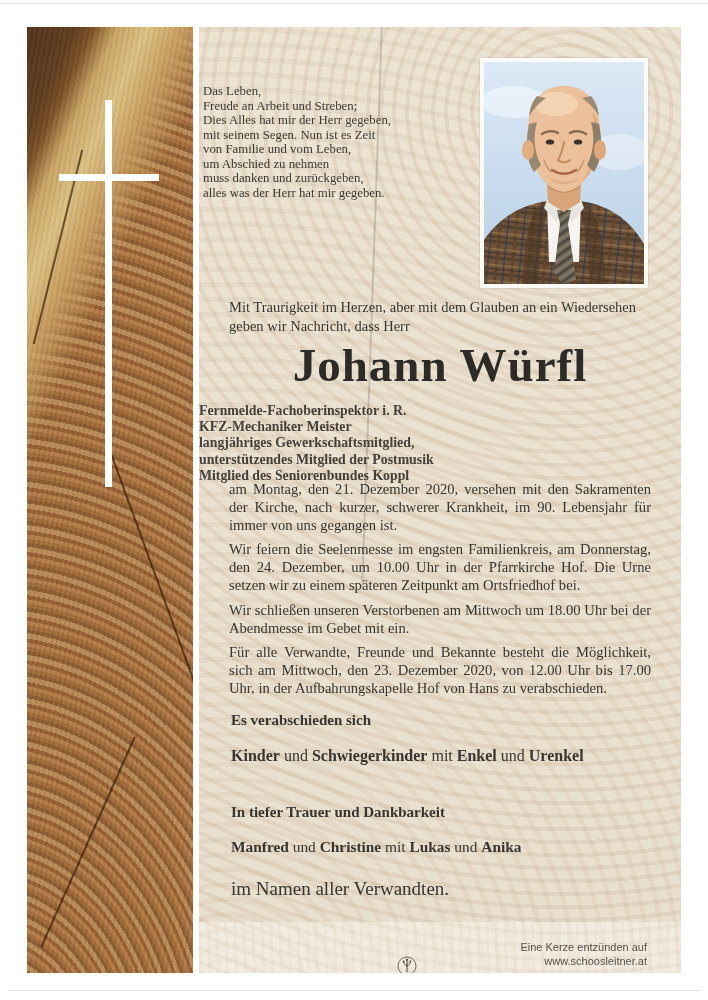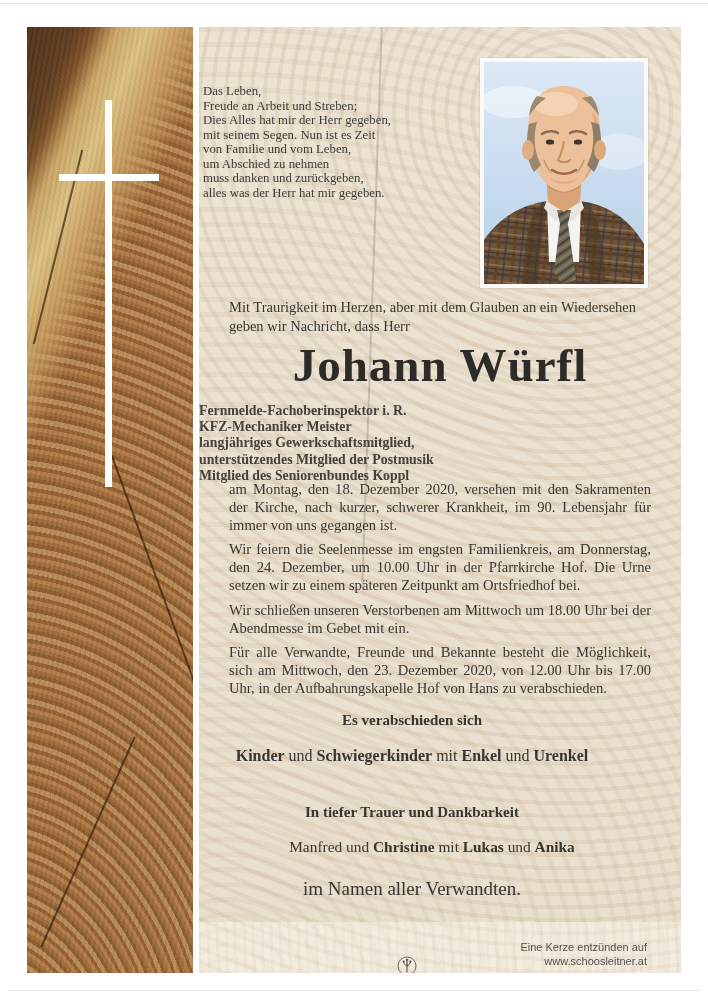--- a/index.html
+++ b/index.html
@@ -45,21 +45,21 @@
   .intro{position:absolute;left:30px;top:271px;width:434px;margin:0;
          font-size:14.5px;line-height:19px;}
   .name{position:absolute;left:0;top:313px;width:482px;margin:0;text-align:center;
         font-size:47px;line-height:50px;font-weight:600;letter-spacing:1px;color:#2d2b28;}
   .titles{position:absolute;left:0;top:376px;width:482px;text-align:left;
           font-size:13.8px;line-height:16.2px;font-weight:700;color:#46403a;}
   
   .paras{position:absolute;left:30px;top:454px;width:422px;}
   .paras p{margin:0 0 7px 0;font-size:14.6px;line-height:17.8px;text-align:justify;}
   
-  .fw{position:absolute;left:0;width:426px;text-align:center;}
+  .fw{position:absolute;left:0;width:426px;padding-left:32px;}
   .fw-heading{top:685px;font-size:15px;font-weight:700;}
   .fw-line1{top:720px;font-size:16px;}
   .fw-heading2{top:777px;font-size:15px;font-weight:700;}
   .fw-line2{top:811px;font-size:15.4px;}
   .fw-closing{top:851px;font-size:19px;}
   
   .footer-band{position:absolute;left:0;top:895px;width:482px;height:51px;
     background:
       repeating-linear-gradient(88deg, rgba(160,130,90,.05) 0 3px, rgba(0,0,0,0) 3px 9px),
       rgba(255,252,245,.42);}
@@ -172,30 +172,30 @@
 
     <div class="titles">
       <div>Fernmelde-Fachoberinspektor i. R.</div>
       <div>KFZ-Mechaniker Meister</div>
       <div>langjähriges Gewerkschaftsmitglied,</div>
       <div>unterstützendes Mitglied der Postmusik</div>
       <div>Mitglied des Seniorenbundes Koppl</div>
     </div>
 
     <div class="paras">
-      <p>am Montag, den 18. Dezember 2020, versehen mit den Sakramenten der Kirche, nach kurzer, schwerer Krankheit, im 90. Lebensjahr für immer von uns gegangen ist.</p>
+      <p>am Montag, den 21. Dezember 2020, versehen mit den Sakramenten der Kirche, nach kurzer, schwerer Krankheit, im 90. Lebensjahr für immer von uns gegangen ist.</p>
       <p>Wir feiern die Seelenmesse im engsten Familienkreis, am Donnerstag, den 24. Dezember, um 10.00 Uhr in der Pfarrkirche Hof. Die Urne setzen wir zu einem späteren Zeitpunkt am Ortsfriedhof bei.</p>
       <p>Wir schließen unseren Verstorbenen am Mittwoch um 18.00 Uhr bei der Abendmesse im Gebet mit ein.</p>
       <p>Für alle Verwandte, Freunde und Bekannte besteht die Möglichkeit, sich am Mittwoch, den 23. Dezember 2020, von 12.00 Uhr bis 17.00 Uhr, in der Aufbahrungskapelle Hof von Hans zu verabschieden.</p>
     </div>
 
     <div class="fw fw-heading">Es verabschieden sich</div>
     <div class="fw fw-line1"><span style="font-weight: 700;">Kinder</span><span> und </span><span style="font-weight: 700;">Schwiegerkinder</span><span> mit </span><span style="font-weight: 700;">Enkel</span><span> und </span><span style="font-weight: 700;">Urenkel</span></div>
     <div class="fw fw-heading2">In tiefer Trauer und Dankbarkeit</div>
-    <div class="fw fw-line2"><span style="font-weight: 400; margin-left: 40px;">Manfred</span><span> und </span><span style="font-weight: 700;">Christine</span><span> mit </span><span style="font-weight: 700;">Lukas</span><span> und </span><span style="font-weight: 700;">Anika</span></div>
+    <div class="fw fw-line2"><span style="font-weight: 700;">Manfred</span><span> und </span><span style="font-weight: 700;">Christine</span><span> mit </span><span style="font-weight: 700;">Lukas</span><span> und </span><span style="font-weight: 700;">Anika</span></div>
     <div class="fw fw-closing">im Namen aller Verwandten.</div>
 
     <div class="footer-band"></div>
 
     <div class="logo">
       <span class="logo-icon">
         <svg width="20" height="20" viewBox="0 0 20 20" xmlns="http://www.w3.org/2000/svg">
           <circle cx="10" cy="10" r="9" fill="none" stroke="#6e6a63" stroke-width="1"></circle>
           <path d="M10,16 L10,8 M10,10 C8,9 6.6,7.6 6.6,5.6 M10,10 C12,9 13.4,7.6 13.4,5.6 M10,8 C10,6 10,5 10,4" stroke="#4f4b44" stroke-width="1" fill="none" stroke-linecap="round"></path>
           <circle cx="10" cy="3.8" r="1.1" fill="#4f4b44"></circle>

